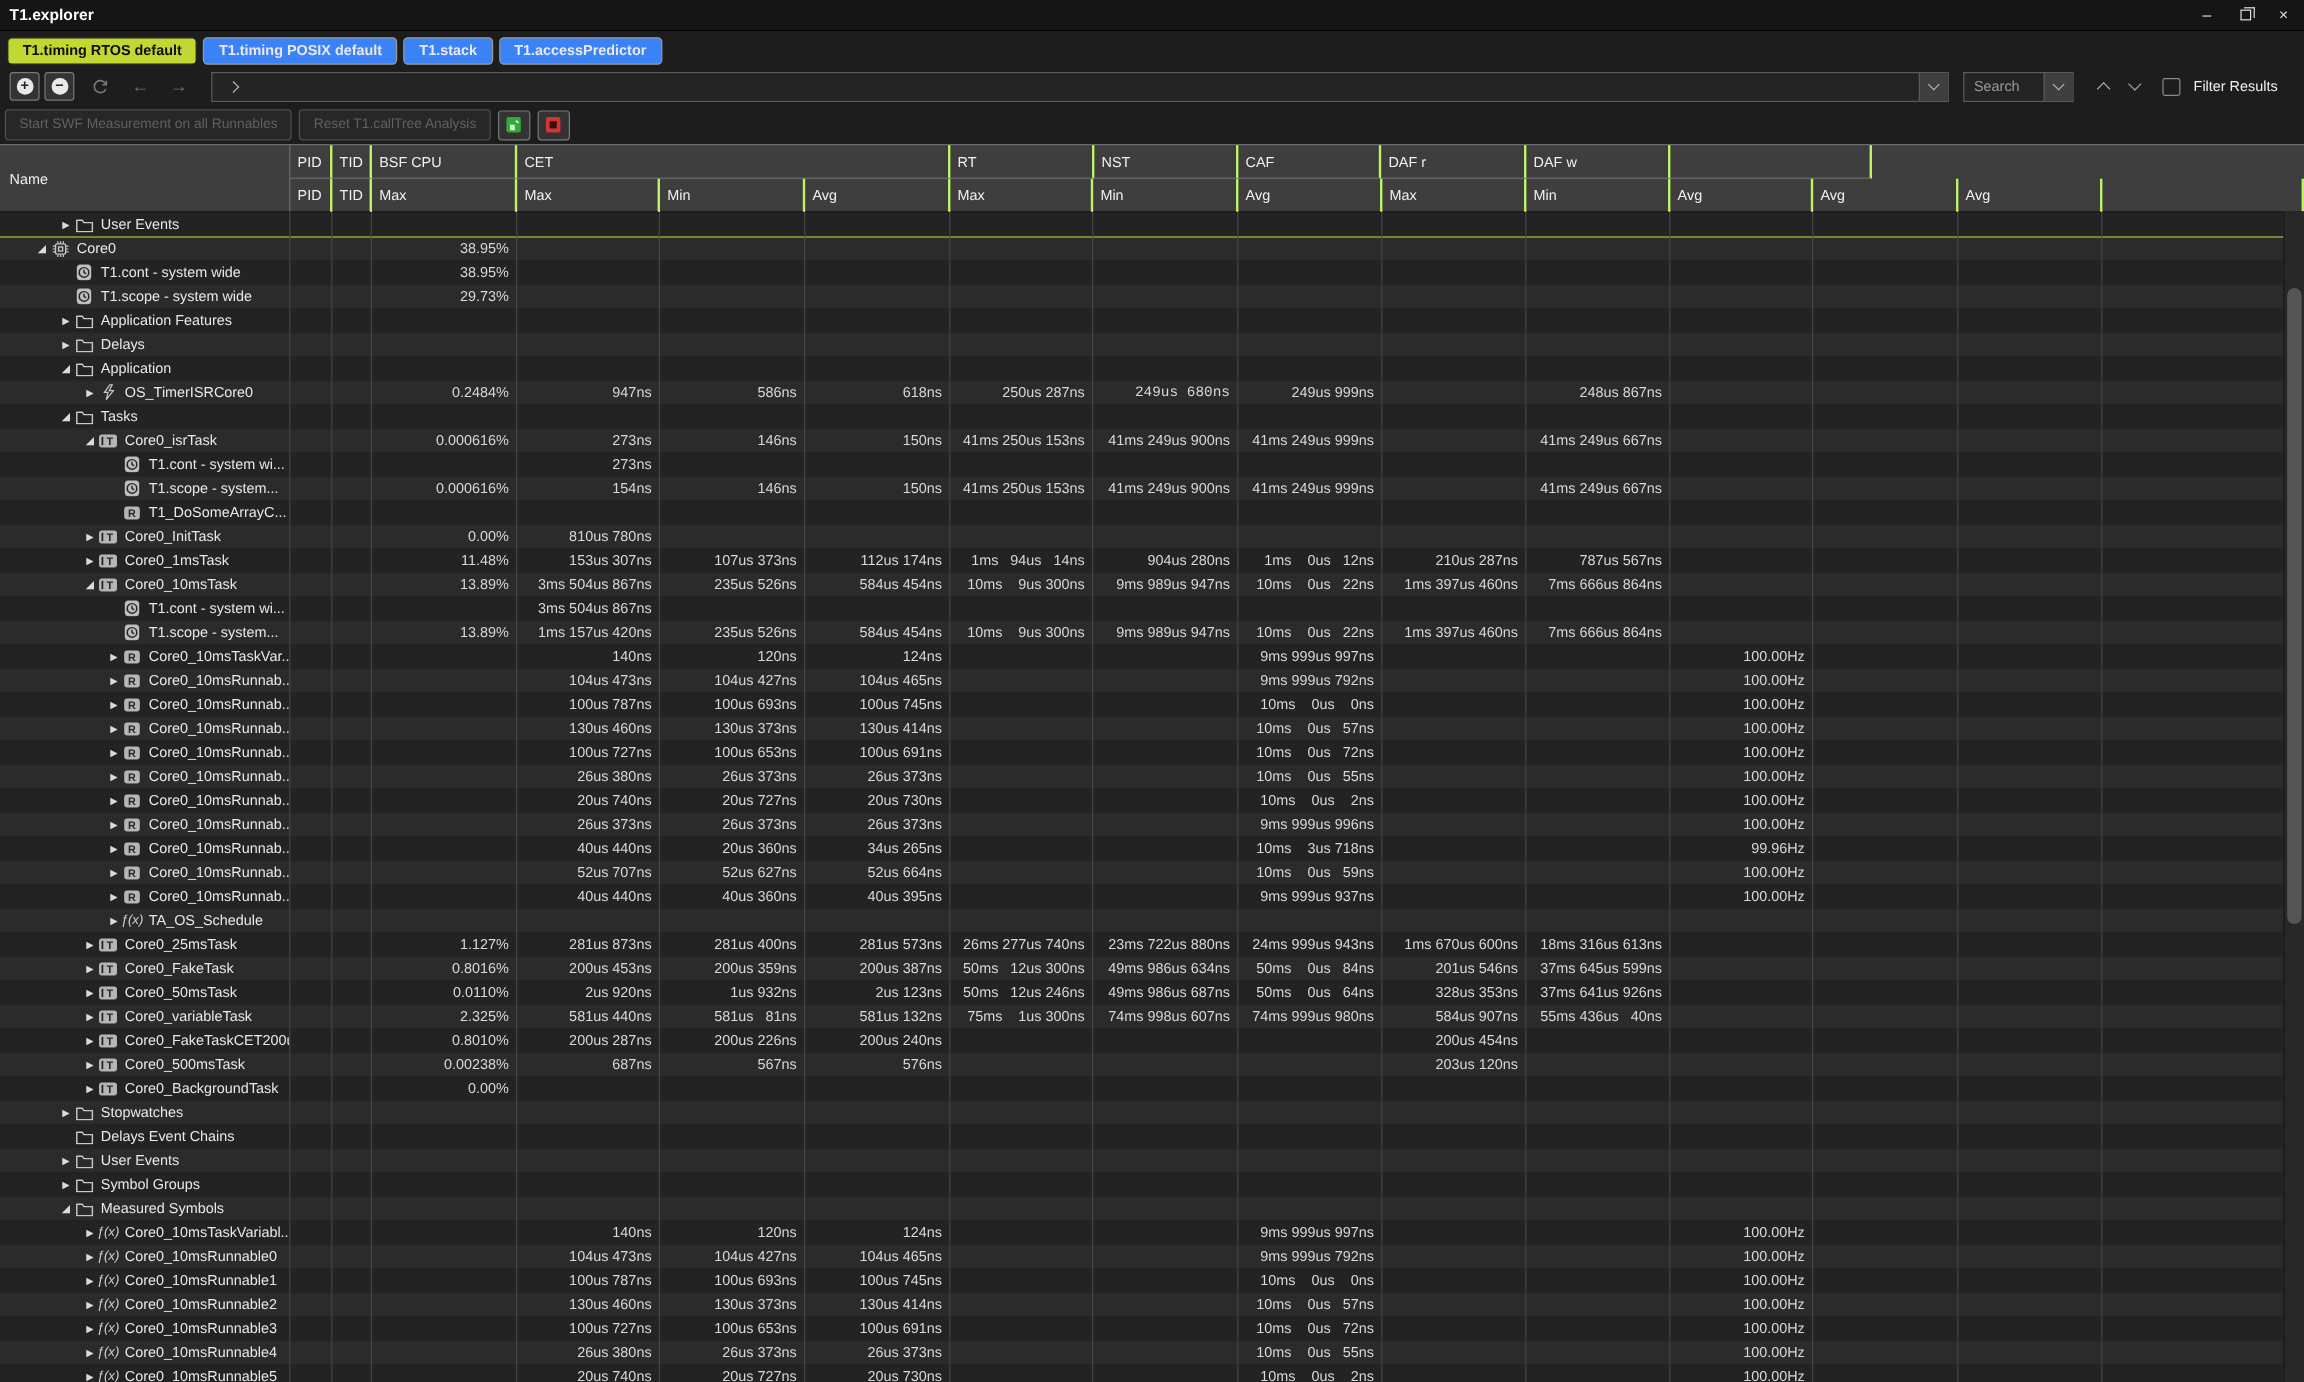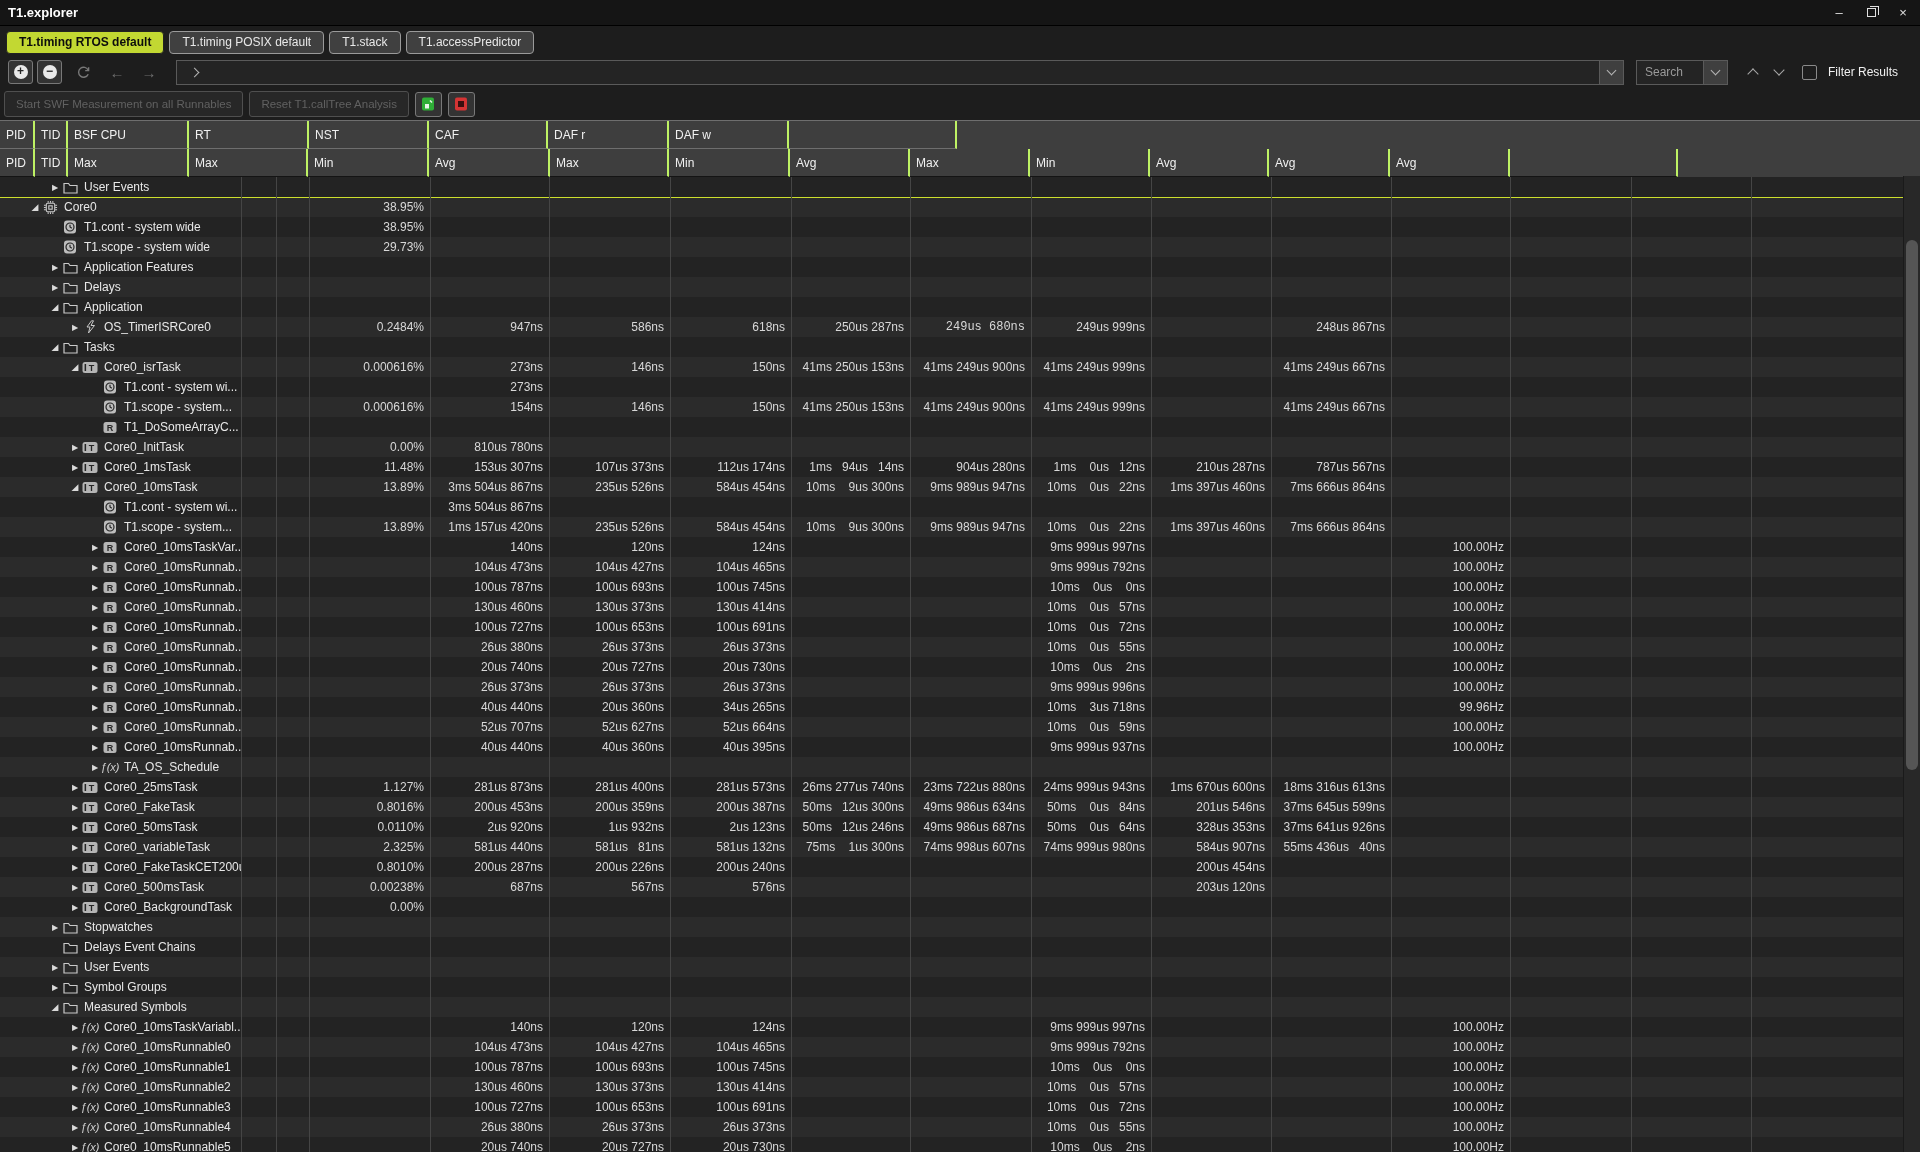--- a/index.html
+++ b/index.html
@@ -14,22 +14,22 @@
   .win-btn { width:18px; height:18px; display:flex; align-items:center; justify-content:center;
     color:#e0e0e0; font-size:13px; cursor:default; }
   .restore-glyph { width:9px; height:9px; border:1px solid #e0e0e0; position:relative; }
   .restore-glyph:before { content:""; position:absolute; left:2px; top:-3px; width:8px; height:8px;
     border-top:1px solid #e0e0e0; border-right:1px solid #e0e0e0; }
 
   
   .tabbar { height:30px; background:#1d1d1d; display:flex; align-items:center;
     padding:4px 0 2px 6px; gap:5px; }
   .tab { height:23px; display:inline-flex; align-items:center; padding:0 12px;
-    border-radius:4px; font-size:12px; background:#404040; color:#e8e8e8;
-    border:1px solid #9a9a9a; white-space:nowrap; }
+    border-radius:4px; font-size:12px; background:#3b82f6; color:#e8e8e8;
+    border:1px solid #9a9a9a; white-space:nowrap;font-weight:bold; }
   .tab.active { background:#c2d832; color:#0d0d0d; border-color:#222; font-weight:bold; }
 
   
   .toolbar1 { height:32px; display:flex; align-items:center; padding:0 8px; gap:4px; }
   .tb-btn { width:25px; height:24px; background:#333; border:1px solid #787878; border-radius:3px;
     display:flex; align-items:center; justify-content:center; }
   .circle-ic { width:14px; height:14px; border-radius:50%; background:#e9e9e9; color:#262626;
     font-size:12px; font-weight:bold; line-height:13px; text-align:center; }
   .ghost-btn { width:22px; height:24px; display:flex; align-items:center; justify-content:center;
     color:#6f6f6f; font-size:15px; }
@@ -169,25 +169,27 @@
   <div class="icon-btn">
     <svg width="16" height="16" viewBox="0 0 16 16">
       <rect x="2" y="1.5" width="12" height="13" rx="2" fill="#d53434"></rect>
       <rect x="5" y="5" width="6" height="6" fill="#3a0f0f"></rect>
     </svg>
   </div>
 </div>
 
 <div class="table-wrap">
   <div class="hdr">
+    <div class="h-name">Name</div>
     <div class="h-right">
       <div class="h-row groups" id="hgroups">
           <div class="h-cell" style="width: 35px;">PID</div>
           <div class="h-cell" style="width: 33px;">TID</div>
           <div class="h-cell" style="width: 121px;">BSF CPU</div>
+          <div class="h-cell" style="width: 361px;">CET</div>
           <div class="h-cell" style="width: 120px;">RT</div>
           <div class="h-cell" style="width: 120px;">NST</div>
           <div class="h-cell" style="width: 119px;">CAF</div>
           <div class="h-cell" style="width: 121px;">DAF r</div>
           <div class="h-cell" style="width: 120px;">DAF w</div>
           <div class="h-cell" style="width: 168px;"></div>
         </div>
       <div class="h-row subs" id="hsubs">
           <div class="h-cell" style="width: 35px;">PID</div>
           <div class="h-cell" style="width: 33px;">TID</div>

